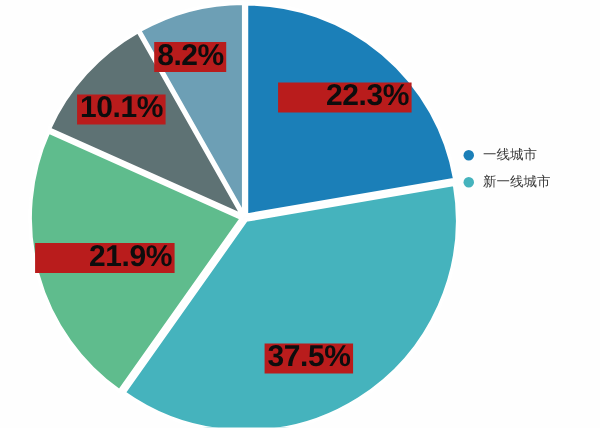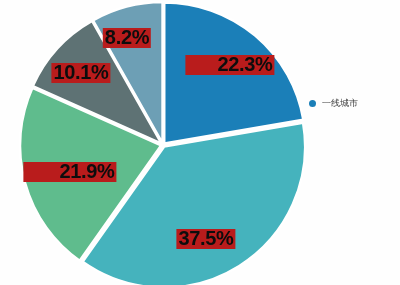--- a/index.html
+++ b/index.html
@@ -93,15 +93,19 @@
         <div class="slice-label" style="left: 81px; top: 73px;">10.1%</div>
         <div class="slice-label" style="left: 127px; top: 38px;">8.2%</div>
       </div>
   </div>
 
   <div id="legend">
       <div class="legend-row">
         <span class="legend-dot" style="background: rgb(27, 127, 184);"></span>
         <span class="legend-text">一线城市</span>
       </div>
+      <div class="legend-row">
+        <span class="legend-dot" style="background: rgb(69, 179, 189);"></span>
+        <span class="legend-text">新一线城市</span>
+      </div>
     </div>
 
 </div>
 
 </body></html>

